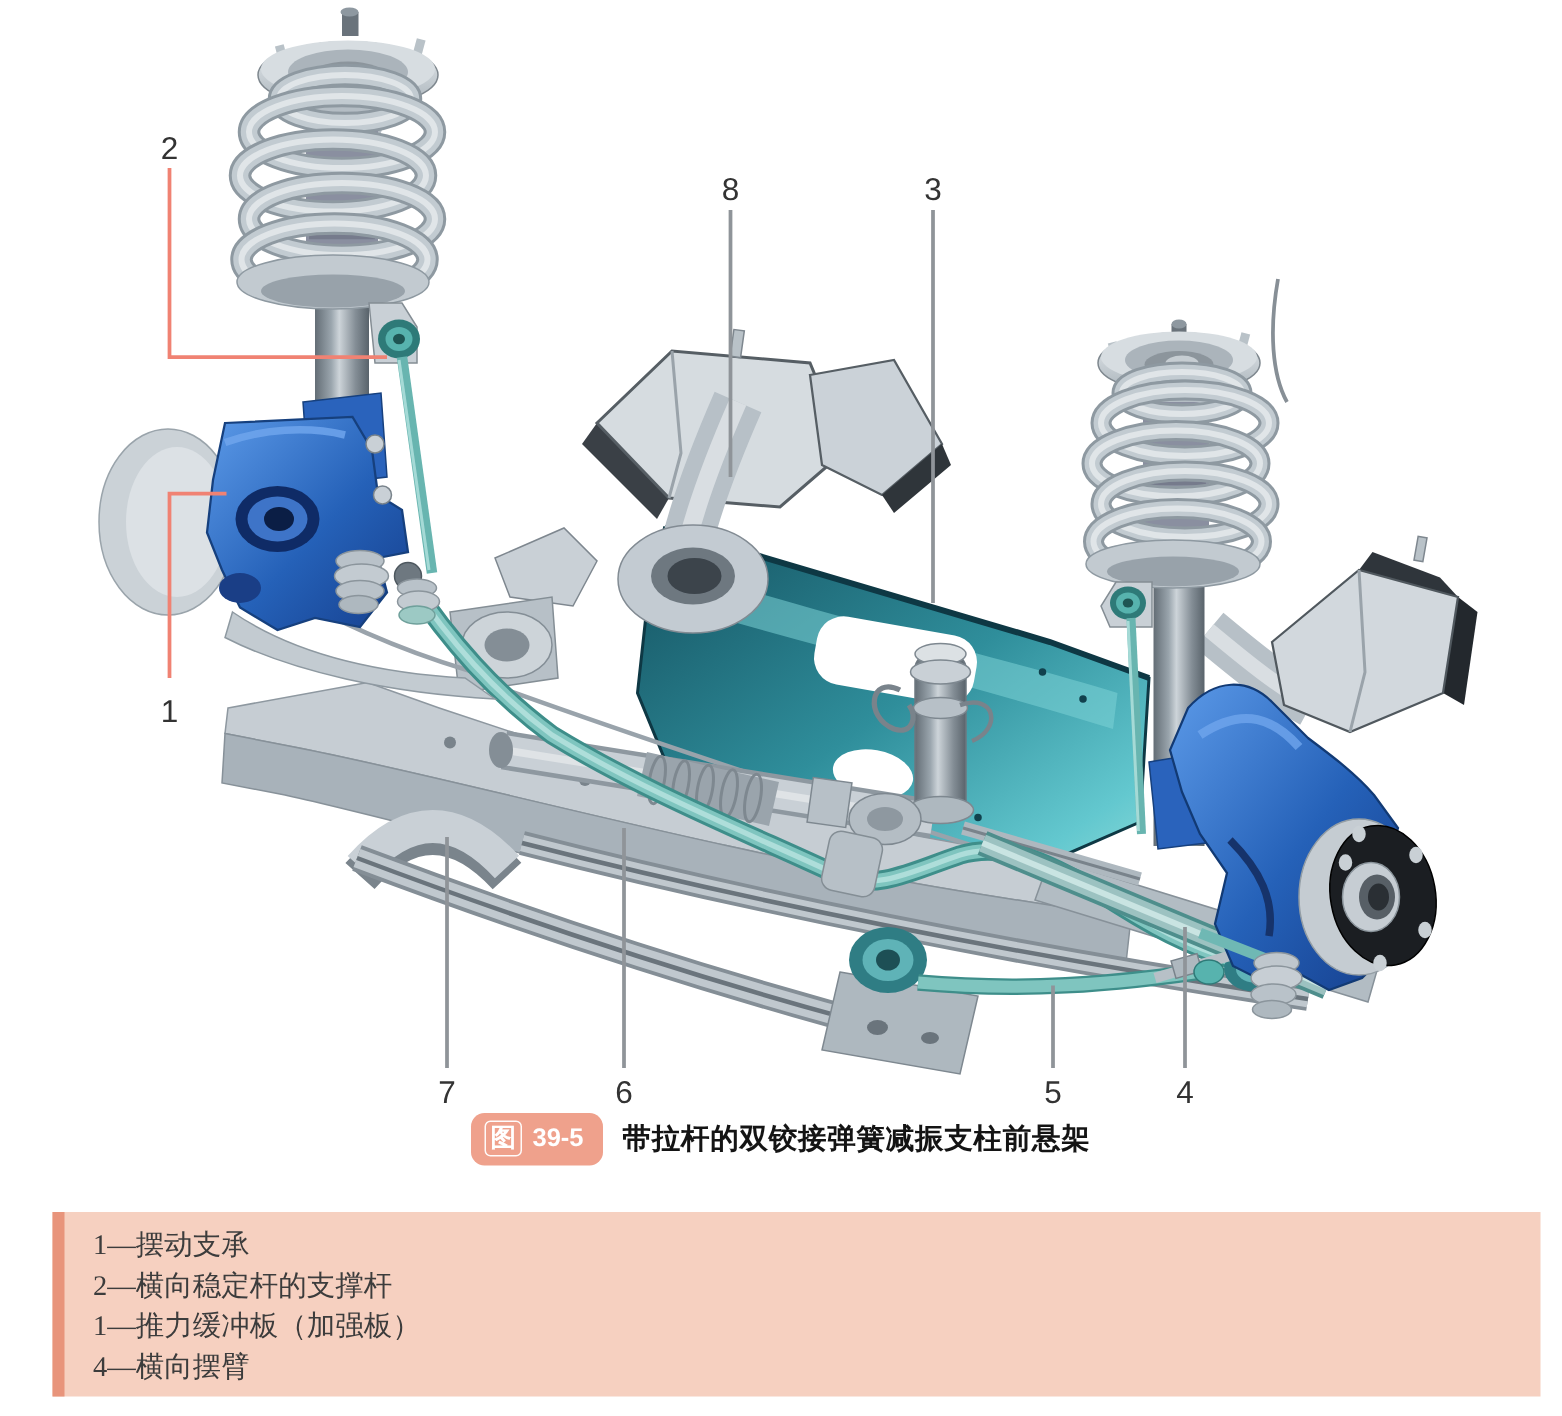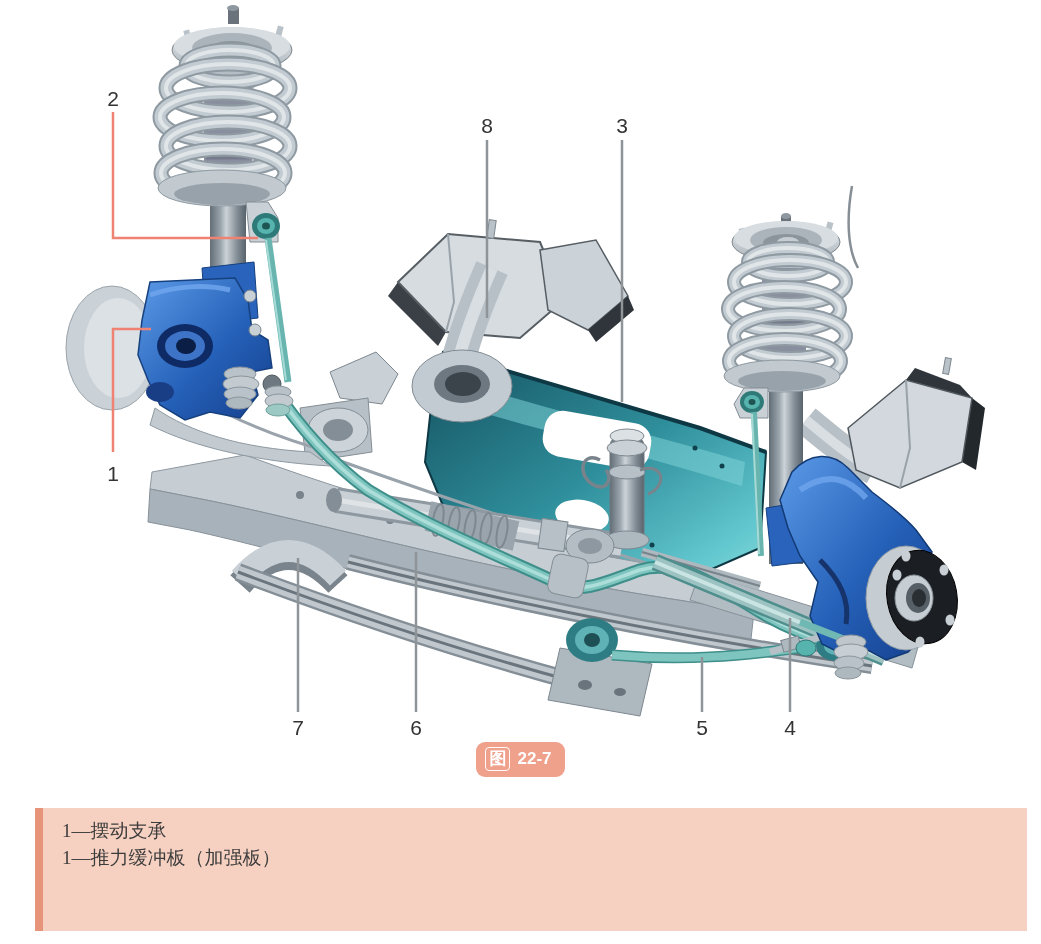--- a/index.html
+++ b/index.html
@@ -318,24 +318,27 @@
         <text class="callout" x="416" y="735">6</text>
         <text class="callout" x="702" y="735">5</text>
         <text class="callout" x="790" y="735">4</text>
       </g>
     </svg>
   </div>
 
   <div class="caption-row">
     <span class="fig-badge">
       <span class="tu">图</span>
-      <span>22-7</span>
+      <span>39-5</span>
     </span>
+    <span class="fig-caption">带拉杆的双铰接弹簧减振支柱前悬架</span>
   </div>
 
   <div class="legend-row">
     <div class="legend-box">
       <div class="legend-item">1—摆动支承</div>
+      <div class="legend-item">2—横向稳定杆的支撑杆</div>
       <div class="legend-item">1—推力缓冲板（加强板）</div>
+      <div class="legend-item">4—横向摆臂</div>
     </div>
   </div>
 
 </div>
 
 </body></html>

